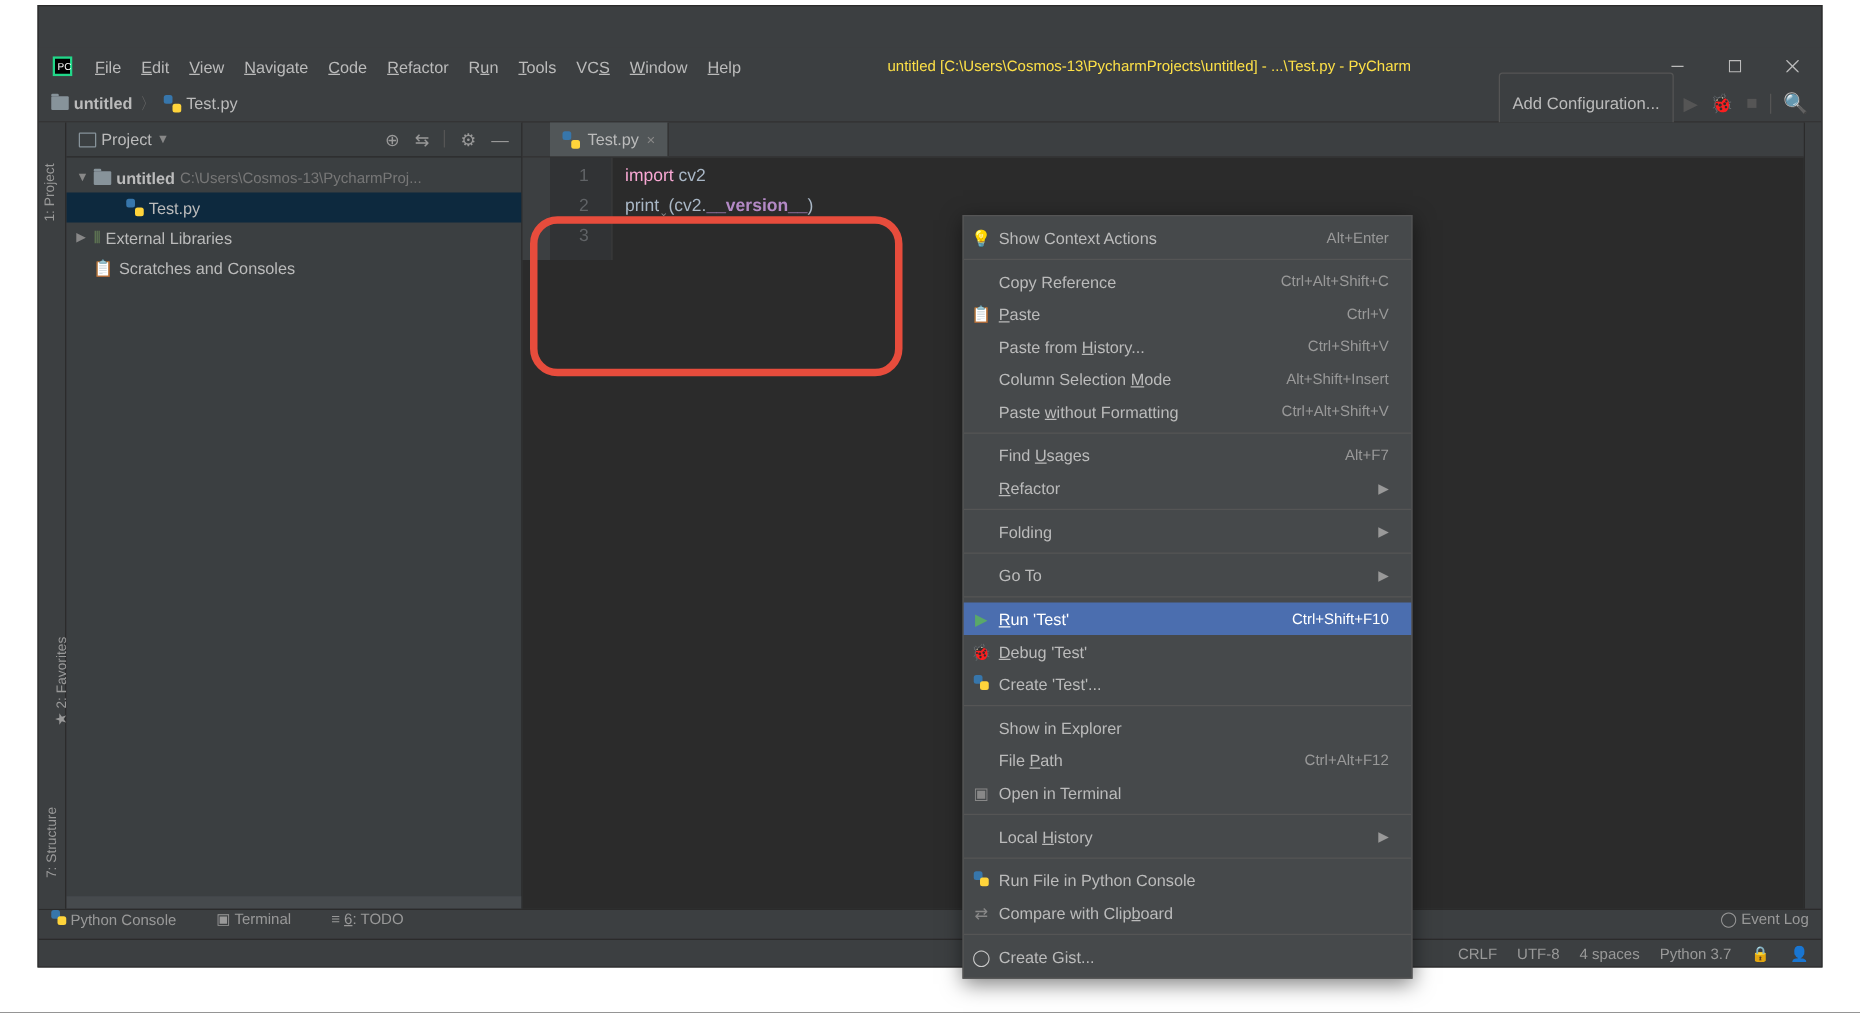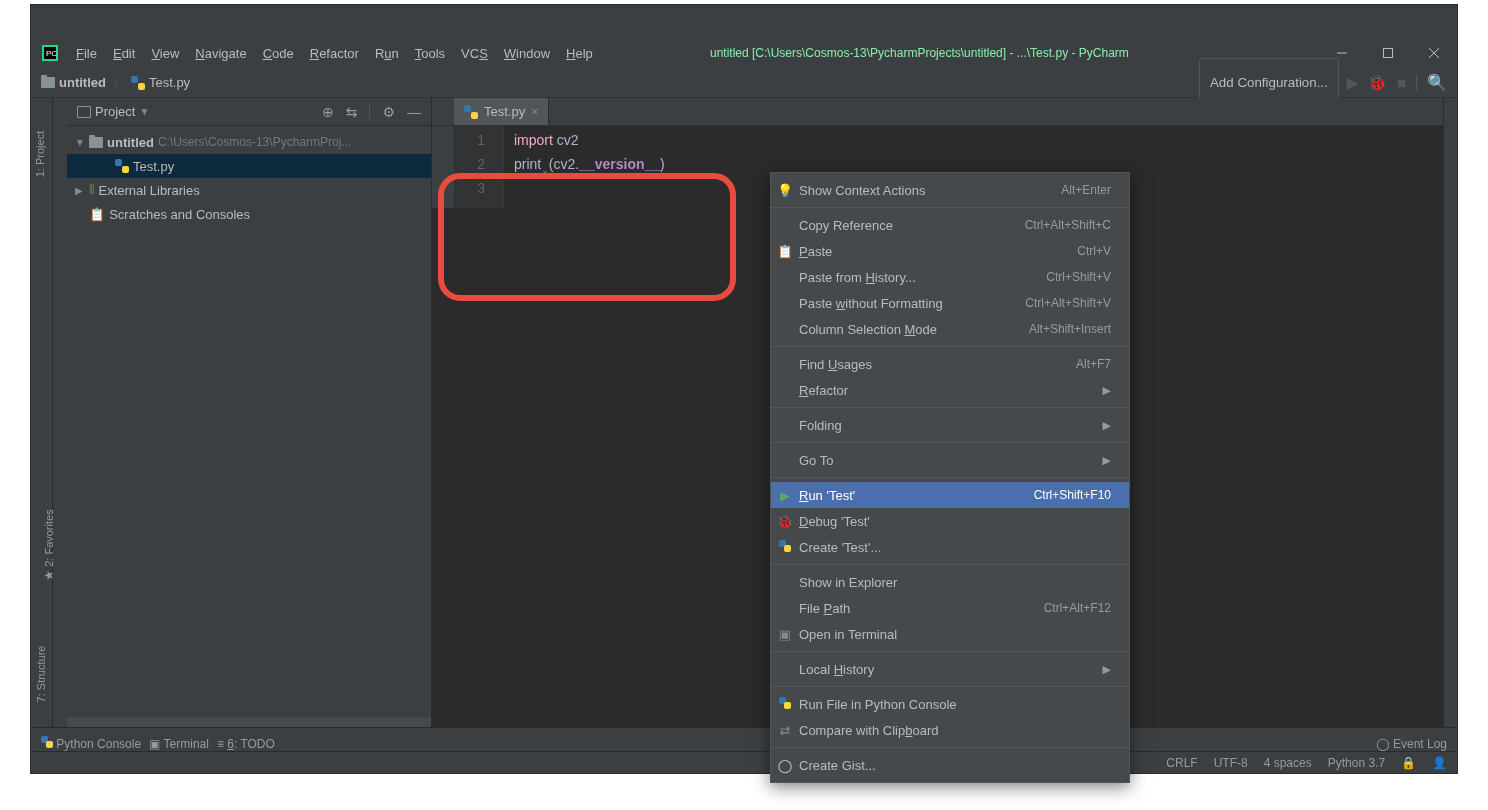--- a/index.html
+++ b/index.html
@@ -3,33 +3,33 @@
 <meta charset="utf-8">
 <style>
 * { margin: 0; padding: 0; box-sizing: border-box; font-family: "Segoe UI", Arial, sans-serif; }
 body { background: #fff; width: 1488px; height: 810px; overflow: hidden; font-size: 13px; color: #bbbbbb; }
 .window { position: absolute; left: 30px; top: 4px; width: 1428px; height: 770px; background: #3c3f41; border: 1px solid #2b2b2b; display: flex; flex-direction: column; }
 .titlebar { height: 30px; background: #3c3f41; display: flex; align-items: center; color: #bbbbbb; margin-top: 33px; }
 .titlebar .app-icon { width: 18px; height: 18px; margin: 0 10px; display: flex; align-items: center; justify-content: center; }
 .titlebar .menus { display: flex; gap: 2px; }
 .titlebar .menus span { padding: 4px 7px; cursor: pointer; }
 .titlebar .menus span u { text-decoration: underline; }
-.titlebar .window-title { flex: 1; text-align: center; color: #86efac; font-size: 12px; padding-right: 80px; }
+.titlebar .window-title { flex: 1; text-align: center; color: #fde047; font-size: 12px; padding-right: 80px; }
 .titlebar .win-controls { display: flex; }
 .titlebar .win-controls div { width: 46px; height: 30px; display: flex; align-items: center; justify-content: center; color: #bbbbbb; }
 .nav-bar { height: 30px; background: #3c3f41; display: flex; align-items: center; border-bottom: 1px solid #323232; padding: 0 10px; }
 .nav-bar .breadcrumb { display: flex; align-items: center; gap: 4px; }
 .nav-bar .breadcrumb .sep { color: #666; margin: 0 2px; }
 .nav-bar .spacer { flex: 1; }
 .nav-bar .add-config { border: 1px solid #555; background: #3c3f41; color: #bbb; padding: 16px 10px; border-radius: 3px; margin-right: 8px; }
 .nav-bar .tool-icons { display: flex; gap: 10px; align-items: center; color: #555; font-size: 15px; }
 .body { flex: 1; display: flex; min-height: 0; }
 .left-gutter { width: 22px; background: #3c3f41; border-right: 1px solid #2b2b2b; position: relative; }
 .left-gutter .rotated { transform: rotate(-90deg); transform-origin: center; position: absolute; white-space: nowrap; font-size: 11px; color: #999; }
-.sidebar { width: 365px; background: #3b3f41; border-right: 1px solid #2b2b2b; display: flex; flex-direction: column; margin-left: 14px; }
+.sidebar { width: 365px; background: #3b3f41; border-right: 1px solid #2b2b2b; display: flex; flex-direction: column; }
 .sidebar-header { height: 28px; display: flex; align-items: center; padding: 0 4px; border-bottom: 1px solid #2b2b2b; gap: 6px; }
 .sidebar-header .title { display: flex; align-items: center; gap: 4px; padding: 2px 6px; }
 .sidebar-header .spacer { flex: 1; }
 .sidebar-header .sb-tools { display: flex; gap: 12px; color: #999; font-size: 14px; padding-right: 6px; }
 .tree { padding: 4px 0; font-size: 13px; }
 .tree-row { display: flex; align-items: center; height: 24px; padding-left: 8px; gap: 4px; }
 .tree-row .arrow { width: 10px; color: #888; font-size: 10px; }
 .tree-row.selected { background: #0d293e; }
 .tree-row .dim { color: #777; font-size: 12px; }
 .editor-area { flex: 1; background: #2b2b2b; display: flex; flex-direction: column; position: relative; }
@@ -37,21 +37,21 @@
 .editor-tab { display: flex; align-items: center; padding: 0 10px; gap: 6px; background: #515658; border-right: 1px solid #2b2b2b; }
 .editor-tab .close { color: #888; font-size: 12px; }
 .code-area { display: flex; font-family: "Consolas", monospace; font-size: 14px; }
 .gutter { width: 50px; background: #313335; color: #606366; text-align: right; padding: 2px 18px 2px 0; line-height: 24px; border-right: 1px solid #3a3a3a; }
 .code { padding: 2px 10px; line-height: 24px; color: #a9b7c6; position: relative; }
 .kw-orange { color: #f9a8d4; }
 .kw-purple { color: #b389c5; font-weight: bold; }
 .kw-white { color: #a9b7c6; }
 .red-box { position: absolute; border: 6px solid #e74c3c; border-radius: 22px; pointer-events: none; left: 6px; top: 75px; width: 298px; height: 128px; }
 .right-gutter { width: 14px; background: #3c3f41; border-left: 1px solid #2b2b2b; }
-.bottom-bar { height: 24px; background: #3c3f41; border-top: 1px solid #2b2b2b; display: flex; align-items: flex-end; padding: 0 10px; gap: 8px; font-size: 12px; color: #999; }
+.bottom-bar { height: 24px; background: #3c3f41; border-top: 1px solid #2b2b2b; display: flex; align-items: flex-start; padding: 0 10px; gap: 32px; font-size: 12px; color: #999; }
 .bottom-bar .spacer { flex: 1; }
 .status-bar { height: 22px; background: #3c3f41; border-top: 1px solid #2b2b2b; display: flex; align-items: center; justify-content: flex-end; padding: 0 10px; gap: 16px; font-size: 12px; color: #999; }
 .context-menu { position: absolute; left: 770px; top: 172px; width: 360px; background: #46494b; border: 1px solid #555; box-shadow: 0 4px 16px rgba(0,0,0,0.5); padding: 4px 0; color: #bbbbbb; font-size: 13px; }
 .ctx-item { height: 26px; display: flex; align-items: center; padding: 0 18px 0 28px; position: relative; }
 .ctx-item .icon-slot { position: absolute; left: 6px; width: 16px; text-align: center; }
 .ctx-item .label { flex: 1; }
 .ctx-item .shortcut { color: #999; font-size: 12px; }
 .ctx-item .submenu-arrow { color: #999; font-size: 11px; }
 .ctx-item.highlighted { background: #4b6eaf; color: #fff; }
 .ctx-item.highlighted .shortcut { color: #ffffff; }
@@ -240,27 +240,27 @@
       <span class="label"><u>P</u>aste</span>
       <span class="shortcut">Ctrl+V</span>
     </div>
     <div class="ctx-item">
       <span class="icon-slot"></span>
       <span class="label">Paste from <u>H</u>istory...</span>
       <span class="shortcut">Ctrl+Shift+V</span>
     </div>
     <div class="ctx-item">
       <span class="icon-slot"></span>
+      <span class="label">Column Selection <u>M</u>ode</span>
+      <span class="shortcut">Alt+Shift+Insert</span>
+    </div>
+    <div class="ctx-item">
+      <span class="icon-slot"></span>
       <span class="label">Paste <u>w</u>ithout Formatting</span>
       <span class="shortcut">Ctrl+Alt+Shift+V</span>
-    </div>
-    <div class="ctx-item">
-      <span class="icon-slot"></span>
-      <span class="label">Column Selection <u>M</u>ode</span>
-      <span class="shortcut">Alt+Shift+Insert</span>
     </div>
     <div class="ctx-sep"></div>
     <div class="ctx-item">
       <span class="icon-slot"></span>
       <span class="label">Find <u>U</u>sages</span>
       <span class="shortcut">Alt+F7</span>
     </div>
     <div class="ctx-item">
       <span class="icon-slot"></span>
       <span class="label"><u>R</u>efactor</span>

